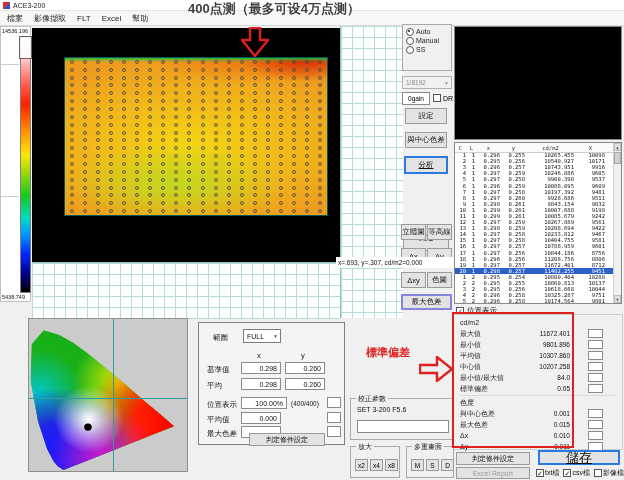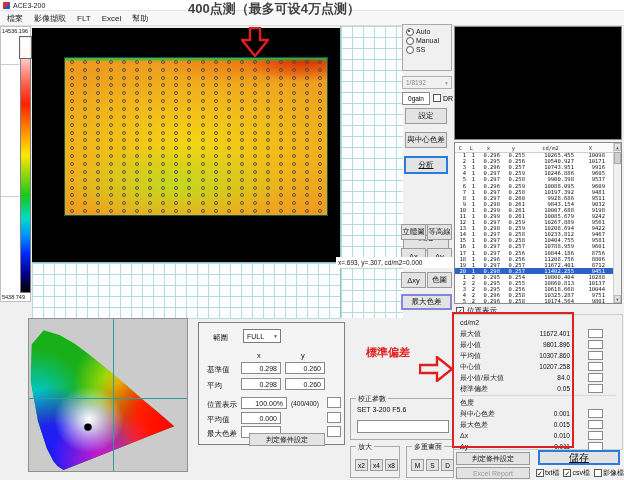--- a/index.html
+++ b/index.html
@@ -112,21 +112,21 @@
          background:#f0f0f0;box-sizing:border-box;padding-top:2px;}
   .sgroup-title{font-size:7px;color:#222;padding-left:6px;height:11px;line-height:11px;}
   .srow{display:flex;align-items:center;height:11px;padding-left:6px;}
   .slabel{width:62px;font-size:7px;color:#222;flex:none;}
   .sval{width:48px;text-align:right;font-size:6.5px;color:#111;flex:none;}
   .sbox{width:15px;height:9px;border:1px solid #8a8a8a;background:#fff;margin-left:18px;flex:none;box-sizing:border-box;}
   .sdivider{height:1px;background:#d8d8d8;margin:1px 6px 1px 6px;}
 
   
   .b-judge2{position:absolute;left:456px;top:452px;width:74px;height:13px;font-size:7px;}
-  .b-save{position:absolute;left:538px;top:450px;width:82px;height:15px;border:2px solid #2a7ae0;font-size:10px;text-decoration:underline;}
+  .b-save{position:absolute;left:538px;top:450px;width:82px;height:15px;border:2px solid #2a7ae0;font-size:13px;text-decoration:underline;}
   .b-excel{position:absolute;left:456px;top:467px;width:74px;height:12px;font-size:7px;color:#9a9a9a;}
   .filechecks{position:absolute;left:536px;top:468px;display:flex;align-items:center;gap:4px;font-size:7px;color:#111;}
   .fc{display:flex;align-items:center;gap:1px;}
 
   
   .ciepanel{position:absolute;left:28px;top:318px;width:160px;height:154px;background:#cbcbcb;
             border:1px solid #909090;box-sizing:border-box;}
   .cie-vline{position:absolute;left:84px;top:0;width:1px;height:100%;background:#2e9d9d;z-index:3;}
   .cie-hline{position:absolute;left:0;top:79px;width:100%;height:1px;background:#2e9d9d;z-index:3;}
 

